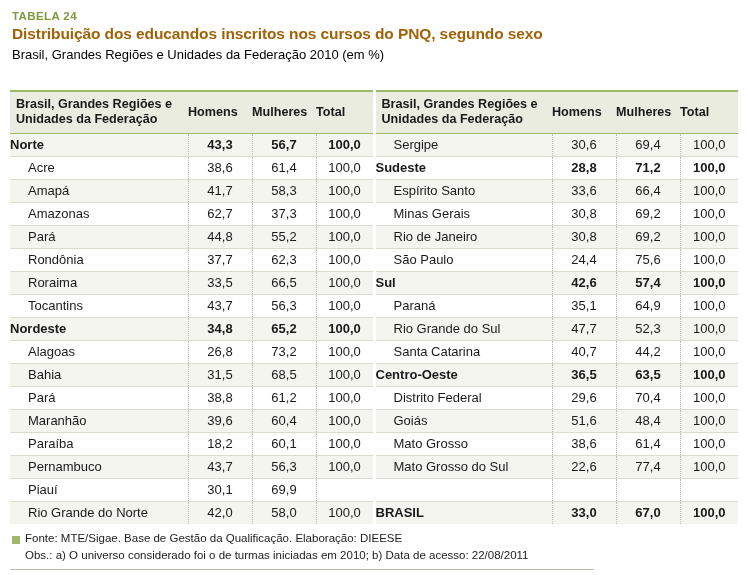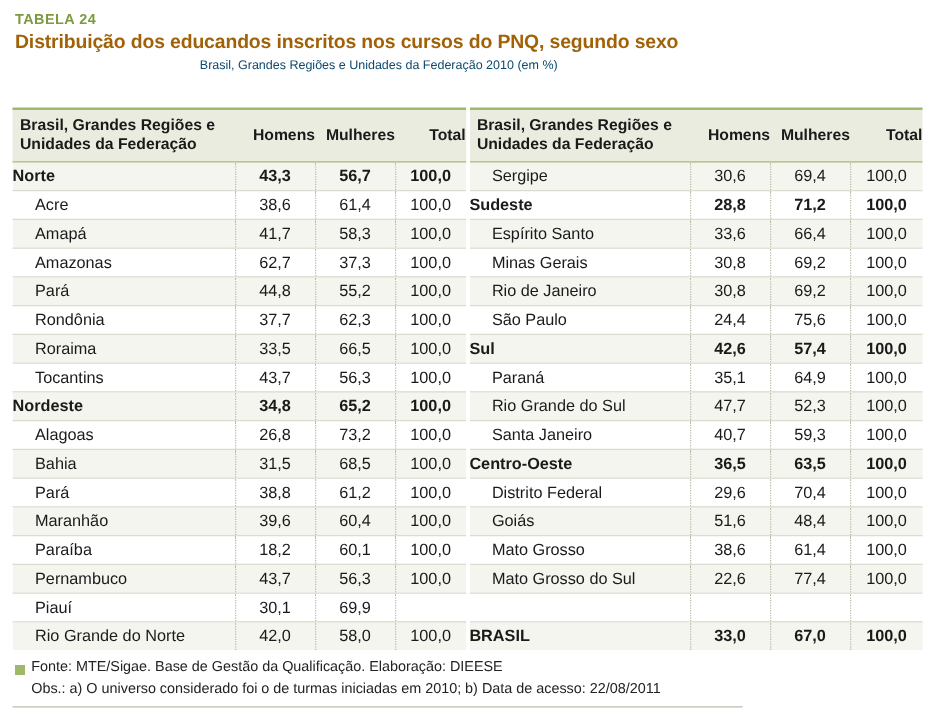--- a/index.html
+++ b/index.html
@@ -29,25 +29,24 @@
     margin: 2px 0 3px 2px;
   }
   .title {
     font-size: 15.5px;
     font-weight: bold;
     color: #a16207;
     margin: 0 0 4px 2px;
     letter-spacing: -0.1px;
   }
   .subtitle {
-    font-size: 10px;
-    color: #0c4a6e;
+    font-size: 13px;
+    color: #000000;
     margin: 0 0 7px 2px;
     font-weight: normal;
-    text-align: center;
   }
   table.data {
     border-collapse: collapse;
     width: 728px;
     table-layout: fixed;
     font-size: 13px;
     margin-top: 28px;
   }
   table.data td, table.data th {
     padding: 0;
@@ -55,21 +54,21 @@
   }
   .hdr-row th {
     background: #e9ecdf;
     font-weight: bold;
     font-size: 12.6px;
     color: #1a1a1a;
     height: 42px;
     line-height: 15px;
     border-top: 2px solid #9fb86b;
     border-bottom: 1px solid #9fb86b;
-    text-align: right;
+    text-align: left;
     padding: 2px 4px;
     box-sizing: border-box;
   }
   .hdr-row th.name {
     text-align: left;
     padding-left: 6px;
   }
   .hdr-row th.sep-left {
     border-left: 3px solid #ffffff;
   }
@@ -260,23 +259,23 @@
           <td class="name indent sep-left">Rio Grande do Sul</td>
           <td class="num">47,7</td>
           <td class="num">52,3</td>
           <td class="num">100,0</td>
         </tr>
         <tr>
           <td class="name indent">Alagoas</td>
           <td class="num">26,8</td>
           <td class="num">73,2</td>
           <td class="num">100,0</td>
-          <td class="name indent sep-left">Santa Janeiro</td>
+          <td class="name indent sep-left">Santa Catarina</td>
           <td class="num">40,7</td>
-          <td class="num">59,3</td>
+          <td class="num">44,2</td>
           <td class="num">100,0</td>
         </tr>
         <tr>
           <td class="name indent">Bahia</td>
           <td class="num">31,5</td>
           <td class="num">68,5</td>
           <td class="num">100,0</td>
           <td class="name bold sep-left">Centro-Oeste</td>
           <td class="num bold">36,5</td>
           <td class="num bold">63,5</td>

